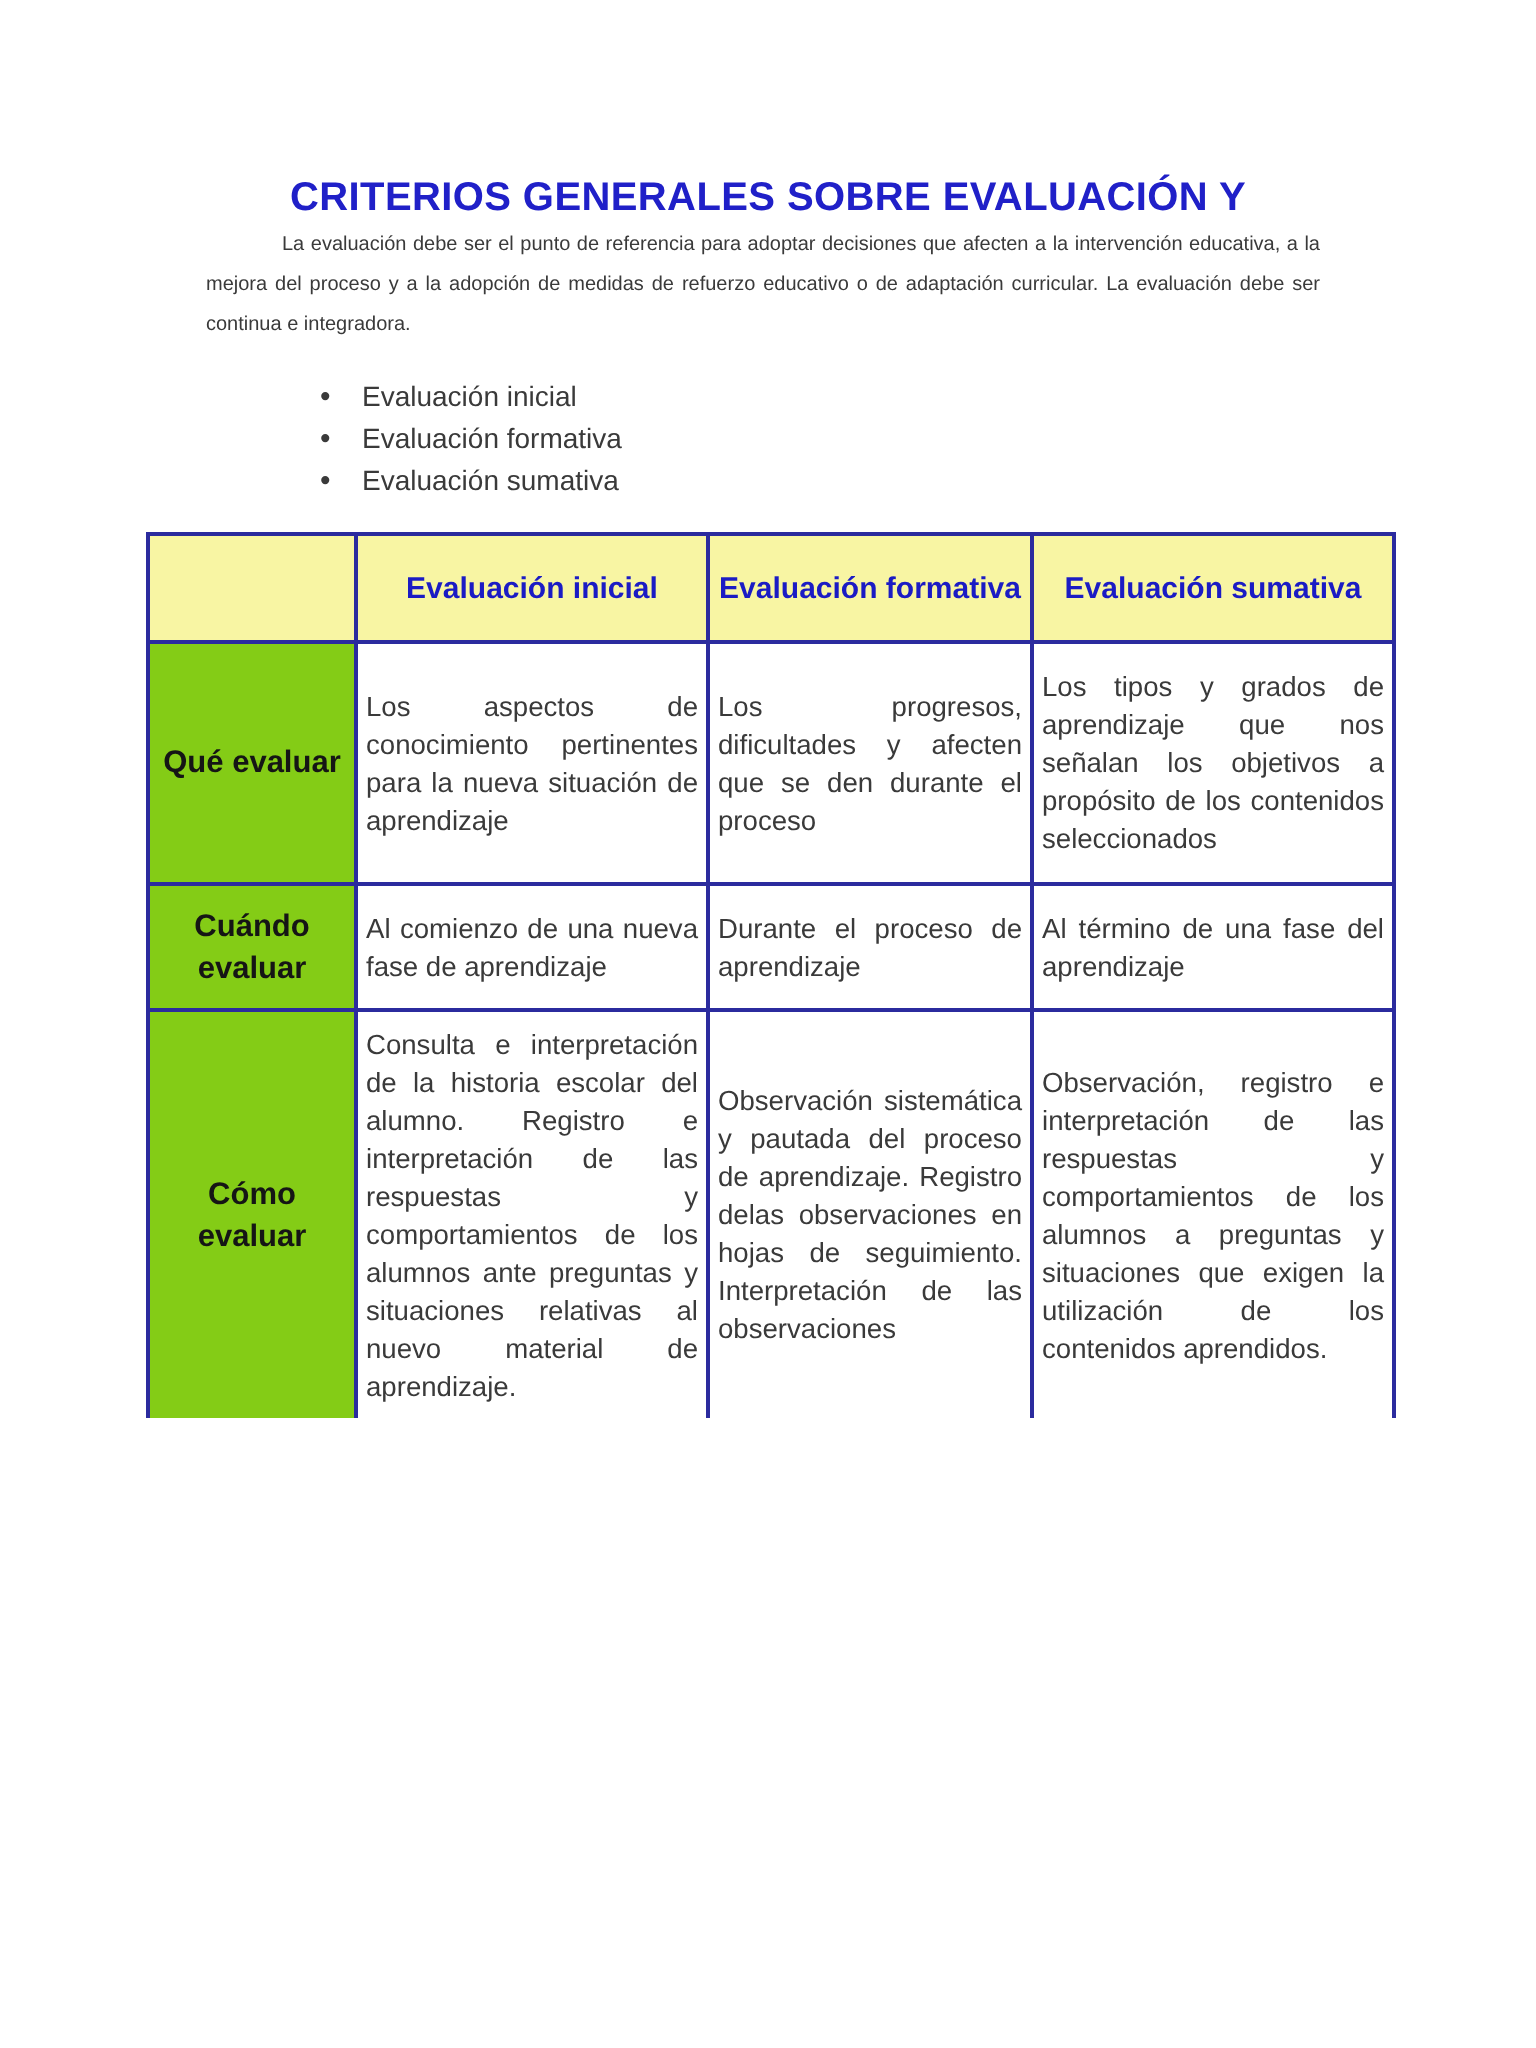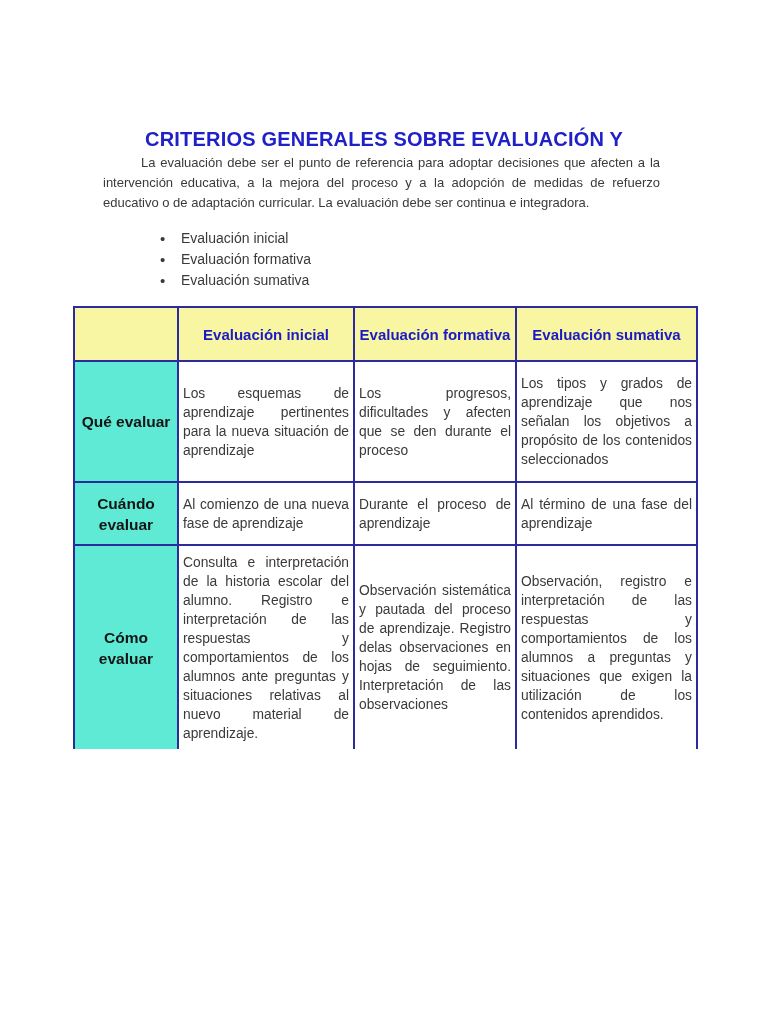--- a/index.html
+++ b/index.html
@@ -8,38 +8,37 @@
     height: 1024px;
     background: #ffffff;
     font-family: "Liberation Sans", sans-serif;
     color: #3a3a3a;
     overflow: hidden;
     position: relative;
   }
   .title-block {
     padding-top: 86px;
     text-align: center;
-    margin-top: 40px;
   }
   .title-line {
     color: #2020c8;
     font-size: 20px;
     font-weight: bold;
     line-height: 27px;
     letter-spacing: 0.2px;
   }
   .text-col {
     margin-left: 103px;
     width: 557px;
   }
   p.para {
     margin: 0;
     text-align: justify;
     text-indent: 38px;
-    font-size: 13px;
+    font-size: 10px;
     line-height: 20px;
     color: #3a3a3a;
   }
   .para-1 { margin-top: 17px; }
   .para-2 { margin-top: 13px; }
   .para-3 { margin-top: 13px; }
   ul.bullets {
     list-style: none;
     margin: 15px 0 0 0;
     padding: 0 0 0 55px;
@@ -83,21 +82,21 @@
     line-height: 19px;
   }
   .eval-table td.row-label {
     font-weight: bold;
     color: #151515;
     text-align: center;
     font-size: 15.5px;
     line-height: 21px;
     vertical-align: middle;
     padding: 0 4px;
-    background: #5eead4;
+    background: #84cc16;
   }
   .eval-table td.cell {
     font-size: 13.8px;
     line-height: 19px;
     text-align: justify;
     padding: 1px 4px;
     vertical-align: middle;
     color: #3a3a3a;
     background: #ffffff;
   }
@@ -139,21 +138,21 @@
       <tr>
         <th></th>
         <th>Evaluación inicial</th>
         <th>Evaluación formativa</th>
         <th>Evaluación sumativa</th>
       </tr>
     </thead>
     <tbody>
       <tr class="r1">
         <td class="row-label">Qué evaluar</td>
-        <td class="cell">Los esquemas de aprendizaje pertinentes para la nueva situación de aprendizaje</td>
+        <td class="cell">Los aspectos de conocimiento pertinentes para la nueva situación de aprendizaje</td>
         <td class="cell">Los progresos, dificultades y afecten que se den durante el proceso</td>
         <td class="cell">Los tipos y grados de aprendizaje que nos señalan los objetivos a propósito de los contenidos seleccionados</td>
       </tr>
       <tr class="r2">
         <td class="row-label">Cuándo evaluar</td>
         <td class="cell">Al comienzo de una nueva fase de aprendizaje</td>
         <td class="cell">Durante el proceso de aprendizaje</td>
         <td class="cell">Al término de una fase del aprendizaje</td>
       </tr>
       <tr class="r3">

